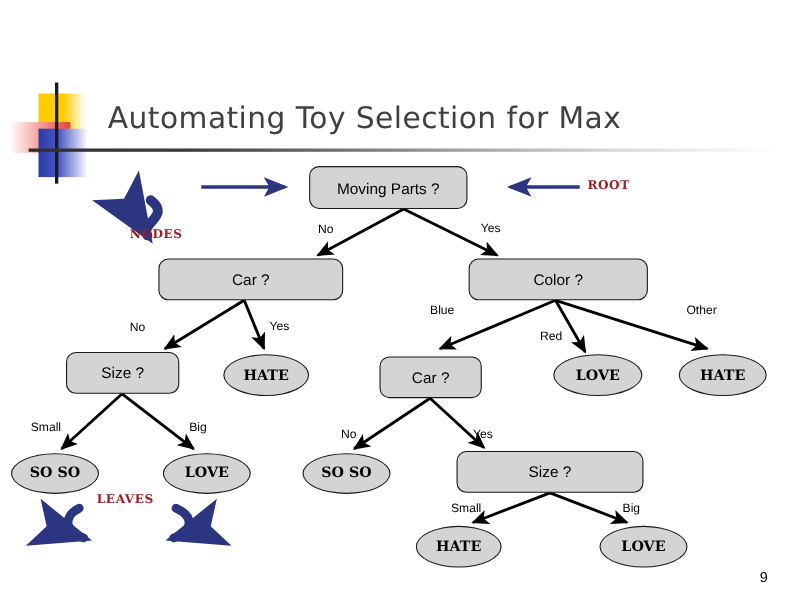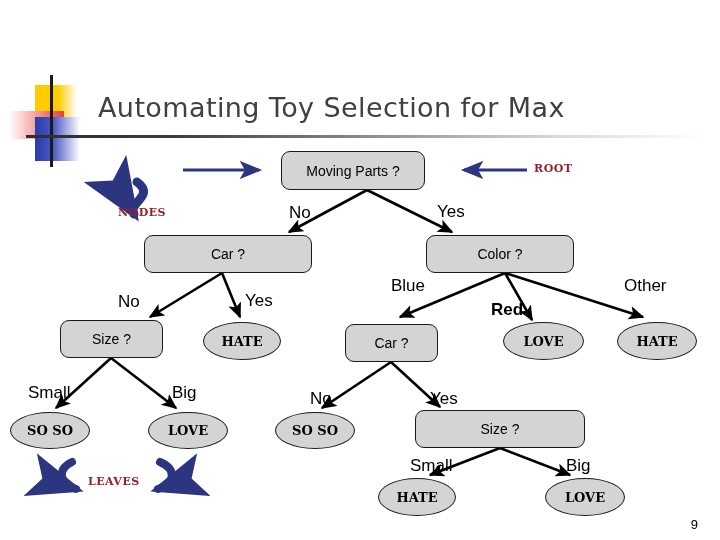--- a/index.html
+++ b/index.html
@@ -81,21 +81,21 @@
     border-radius: 50%;
     font-family: "DejaVu Serif", serif;
     font-weight: bold;
     font-size: 13px;
   }
 
   
   .edge-label {
     position: absolute;
     font-family: "Liberation Sans", sans-serif;
-    font-size: 17px;
+    font-size: 11px;
     color: #000;
     white-space: nowrap;
   }
 
   
   .anno {
     position: absolute;
     font-family: "DejaVu Serif", serif;
     font-weight: bold;
     font-size: 11px;
@@ -168,31 +168,31 @@
     <line x1="527" y1="170" x2="464" y2="170" stroke="#2B3580" stroke-width="3.2" marker-end="url(#ahb)"></line>
 
     <path d="M137,182 C156,196 127,203 134,214" stroke="#2B3580" stroke-width="9" fill="none" stroke-linecap="round" marker-end="url(#ahb)"></path>
 
     <path d="M72,462 C56,470 60,484 76,489" stroke="#2B3580" stroke-width="8" fill="none" stroke-linecap="round" marker-end="url(#ahb)"></path>
     <path d="M160,462 C178,470 174,484 158,489" stroke="#2B3580" stroke-width="8" fill="none" stroke-linecap="round" marker-end="url(#ahb)"></path>
   </svg>
 
   <div class="anno" style="left:118px; top:162px;margin-top:44px;">NODES</div>
   <div class="anno" style="left:534px; top:162px;">ROOT</div>
-  <div class="anno" style="left:88px; top:475px;">LEAVES</div>
+  <div class="anno" style="left:88px; top:447px;">LEAVES</div>
 
   <div class="node internal" style="left:281px; top:151px; width:144px; height:39px;">
     <span>Moving Parts ?</span>
   </div>
 
   <div class="node internal" style="left:144px; top:235px; width:168px; height:38px;">
     <span>Car ?</span>
   </div>
 
-  <div class="node internal" style="left:426px; top:235px; width:148px; height:38px;">
+  <div class="node internal" style="left:426px; top:235px; width:163px; height:38px;">
     <span>Color ?</span>
   </div>
 
   <div class="node internal" style="left:60px; top:320px; width:103px; height:38px;">
     <span>Size ?</span>
   </div>
 
   <div class="node leaf" style="left:203px; top:322px; width:78px; height:38px;">
     <span>HATE</span>
   </div>
@@ -233,21 +233,21 @@
     <span>LOVE</span>
   </div>
 
   <div class="edge-label" style="left:289px; top:203px;">No</div>
   <div class="edge-label" style="left:437px; top:202px;">Yes</div>
 
   <div class="edge-label" style="left:118px; top:292px;">No</div>
   <div class="edge-label" style="left:245px; top:291px;">Yes</div>
 
   <div class="edge-label" style="left:391px; top:276px;">Blue</div>
-  <div class="edge-label" style="left:491px; top:300px;font-weight:bold;">Red</div>
+  <div class="edge-label" style="left:491px; top:300px;">Red</div>
   <div class="edge-label" style="left:624px; top:276px;">Other</div>
 
   <div class="edge-label" style="left:28px; top:383px;">Small</div>
   <div class="edge-label" style="left:172px; top:383px;">Big</div>
 
   <div class="edge-label" style="left:310px; top:389px;">No</div>
   <div class="edge-label" style="left:430px; top:389px;">Yes</div>
 
   <div class="edge-label" style="left:410px; top:456px;">Small</div>
   <div class="edge-label" style="left:566px; top:456px;">Big</div>

